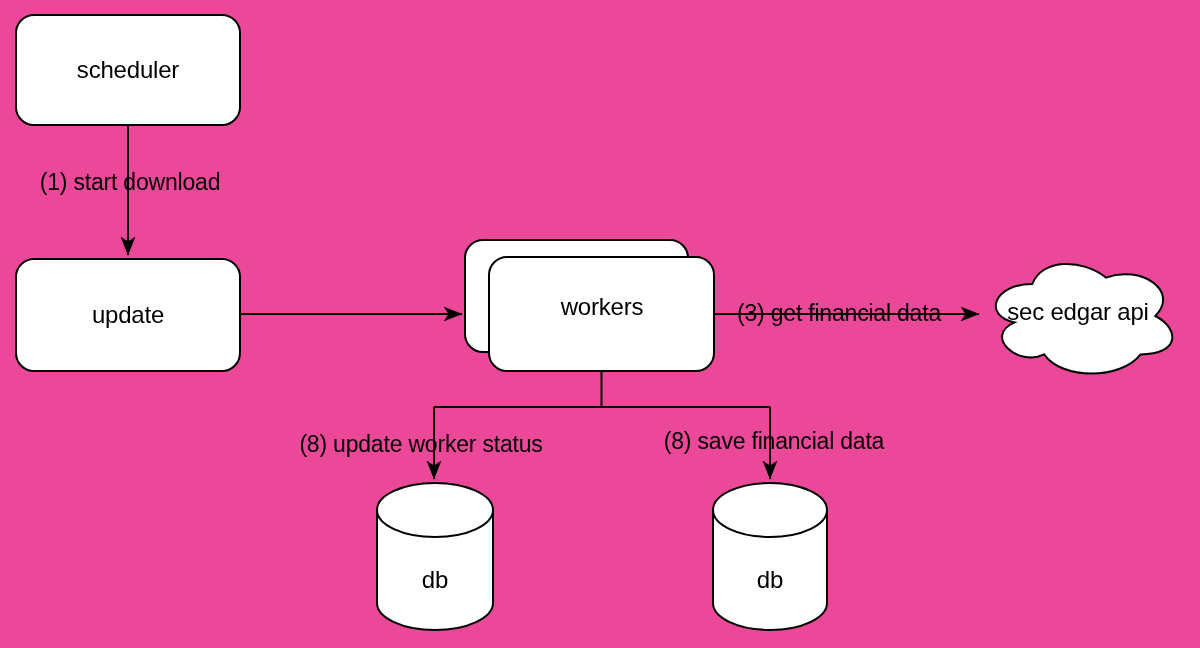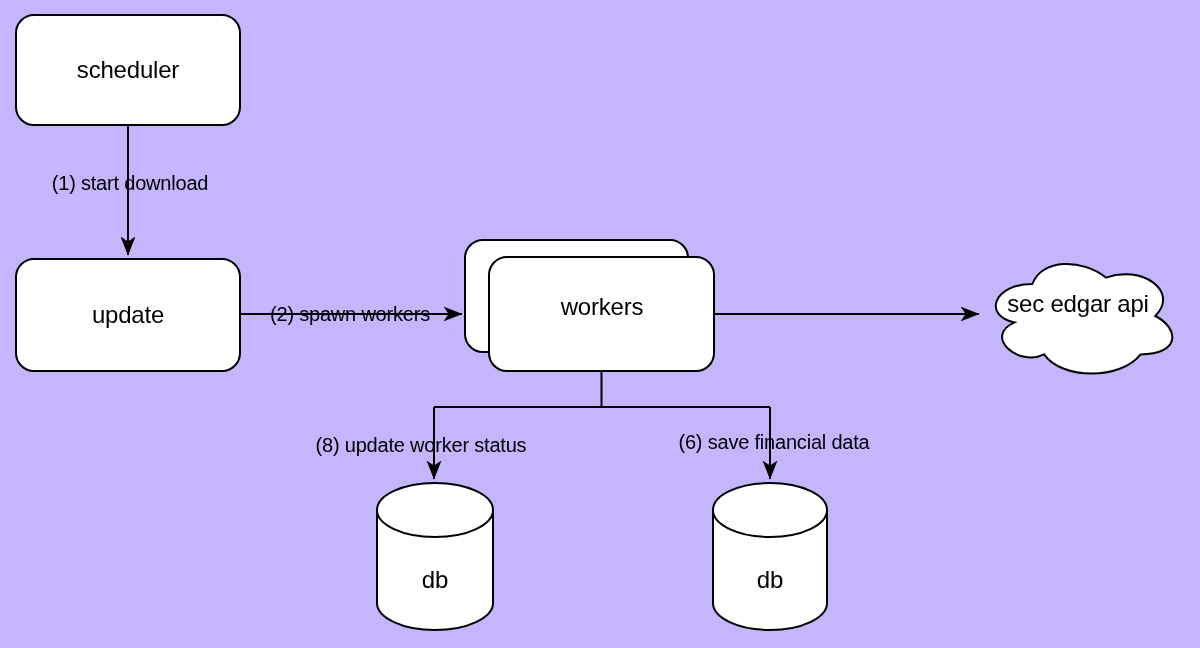--- a/index.html
+++ b/index.html
@@ -4,40 +4,40 @@
 <style>
   html, body {
     margin: 0;
     padding: 0;
     background: #ffffff;
   }
   #canvas {
     position: relative;
     width: 1200px;
     height: 648px;
-    background: #c4b5fd;
+    background: #ec4899;
     overflow: hidden;
     font-family: "Liberation Sans", sans-serif;
     color: #000000;
   }
   #shapes {
     position: absolute;
     left: 0;
     top: 0;
   }
   .lbl {
     position: absolute;
     transform: translate(-50%, -50%);
     white-space: nowrap;
     letter-spacing: -0.2px;
     line-height: 1.2;
     color: #000000;
   }
   .node-lbl { font-size: 24px; }
-  .edge-lbl { font-size: 20px; }
+  .edge-lbl { font-size: 23px; }
 </style>
 </head>
 <body>
 
 <div id="canvas">
 
   <svg id="shapes" width="1200" height="648" viewBox="0 0 1200 648">
     <defs>
       <marker id="arrow" markerUnits="userSpaceOnUse" markerWidth="20" markerHeight="16" refX="18.5" refY="8" orient="auto">
         <path d="M19,8 L0,15.5 L5,8 L0,0.5 Z" fill="#000000"></path>
@@ -68,22 +68,22 @@
       <path d="M377,510 L377,603 A58 27 0 0 0 493,603 L493,510"></path>
       <ellipse cx="435" cy="510" rx="58" ry="27"></ellipse>
       <path d="M713,510 L713,603 A57 27 0 0 0 827,603 L827,510"></path>
       <ellipse cx="770" cy="510" rx="57" ry="27"></ellipse>
     </g>
   </svg>
 
   <div class="lbl node-lbl" style="left:128px; top:70px">scheduler</div>
   <div class="lbl node-lbl" style="left:128px; top:315px">update</div>
   <div class="lbl node-lbl" style="left:602px; top:307px">workers</div>
-  <div class="lbl node-lbl" style="left:1078px; top:304px">sec edgar api</div>
+  <div class="lbl node-lbl" style="left:1078px; top:312px">sec edgar api</div>
   <div class="lbl node-lbl" style="left:435px; top:580px">db</div>
   <div class="lbl node-lbl" style="left:770px; top:580px">db</div>
 
   <div class="lbl edge-lbl" style="left:130px; top:183px">(1) start download</div>
-  <div class="lbl edge-lbl" style="left:350px; top:314px">(2) spawn workers</div>
+  <div class="lbl edge-lbl" style="left:839px; top:314px">(3) get financial data</div>
   <div class="lbl edge-lbl" style="left:421px; top:445px">(8) update worker status</div>
-  <div class="lbl edge-lbl" style="left:774px; top:442px">(6) save financial data</div>
+  <div class="lbl edge-lbl" style="left:774px; top:442px">(8) save financial data</div>
 
 </div>
 
 </body></html>

